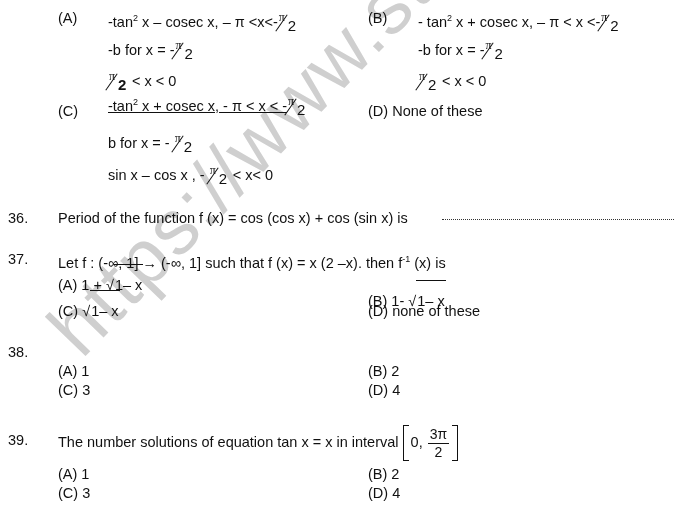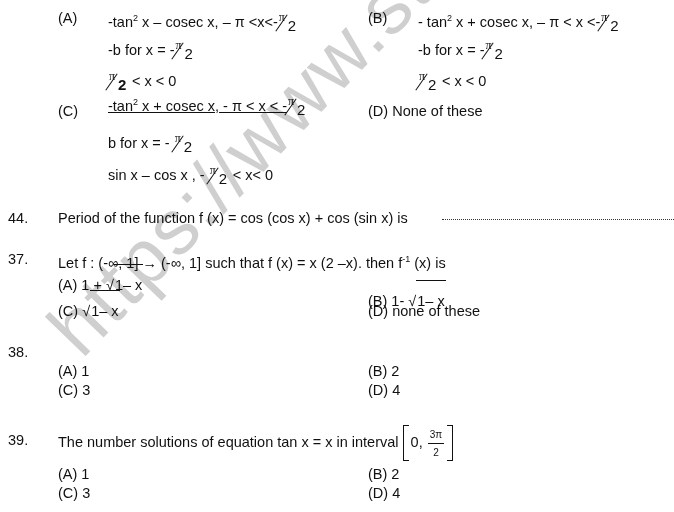--- a/index.html
+++ b/index.html
@@ -17,21 +17,21 @@
   }
   .content { position: absolute; inset: 0; z-index: 1; }
   .frac { display: inline-block; position: relative; width: 20px; height: 20px; vertical-align: -6px; }
   .frac .num { position: absolute; left: 1px; top: -4px; font-size: 12px; font-family: "Liberation Serif", serif; }
   .frac .den { position: absolute; left: 10px; top: 5px; font-size: 15px; }
   .frac .slash { position: absolute; left: 3px; top: 0px; width: 1px; height: 20px; background: #111; transform: rotate(35deg); transform-origin: center; }
   .sup { font-size: 9px; vertical-align: 6px; }
   .sqrt { display: inline-block; }
   .sqrt .rad { border-top: 1px solid #111; padding: 12px 1px; }
   .dots { position: absolute; left: 442px; top: 218px; width: 232px; border-bottom: 1px dotted #333; height: 1px; }
-  .bfrac { display: inline-block; vertical-align: middle; text-align: center; font-size: 10px; margin: 0 3px; }
+  .bfrac { display: inline-block; vertical-align: middle; text-align: center; font-size: 14px; margin: 0 3px; }
   .bfrac .n { display: block; border-bottom: 1px solid #111; padding: 0 2px; line-height: 17px; }
   .bfrac .d { display: block; line-height: 17px; }
   .lb, .rb { display: inline-block; width: 5px; height: 34px; border: 1px solid #111; vertical-align: middle; }
   .lb { border-right: none; }
   .rb { border-left: none; }
 </style>
 </head>
 <body>
 
 <div class="watermark">https://www.st</div>
@@ -66,21 +66,21 @@
   </div>
   <div class="abs" style="left:108px; top:134px;">
     <span>b for  x  = - </span><span class="frac"><span class="num">π</span><span class="slash"></span><span class="den">2</span></span>
   </div>
   <div class="abs" style="left:108px; top:166px;">
     <span>sin x – cos x , - </span><span class="frac"><span class="num">π</span><span class="slash"></span><span class="den">2</span></span><span> &lt; x&lt; 0</span>
   </div>
 
   <div class="abs" style="left:368px; top:103px;">(D) None of these</div>
 
-  <div class="abs" style="left:8px; top:210px;">44.</div>
+  <div class="abs" style="left:8px; top:210px;">36.</div>
   <div class="abs" style="left:58px; top:210px;">Period of the function f (x) = cos (cos x) + cos (sin x) is</div>
   <div class="dots"></div>
 
   <div class="abs" style="left:8px; top:251px;">37.</div>
   <div class="abs" style="left:58px; top:251px;">
     <span>Let f : (-∞, 1] → (-∞, 1]  such that f (x) = x (2 –x). then f</span><span class="sup">-1</span><span> (x) is</span>
   </div>
   <div class="abs" style="left:58px; top:277px;">
     <span>(A) 1 + </span><span class="sqrt"><span>√</span><span class="rad">1– x</span></span>
   </div>

